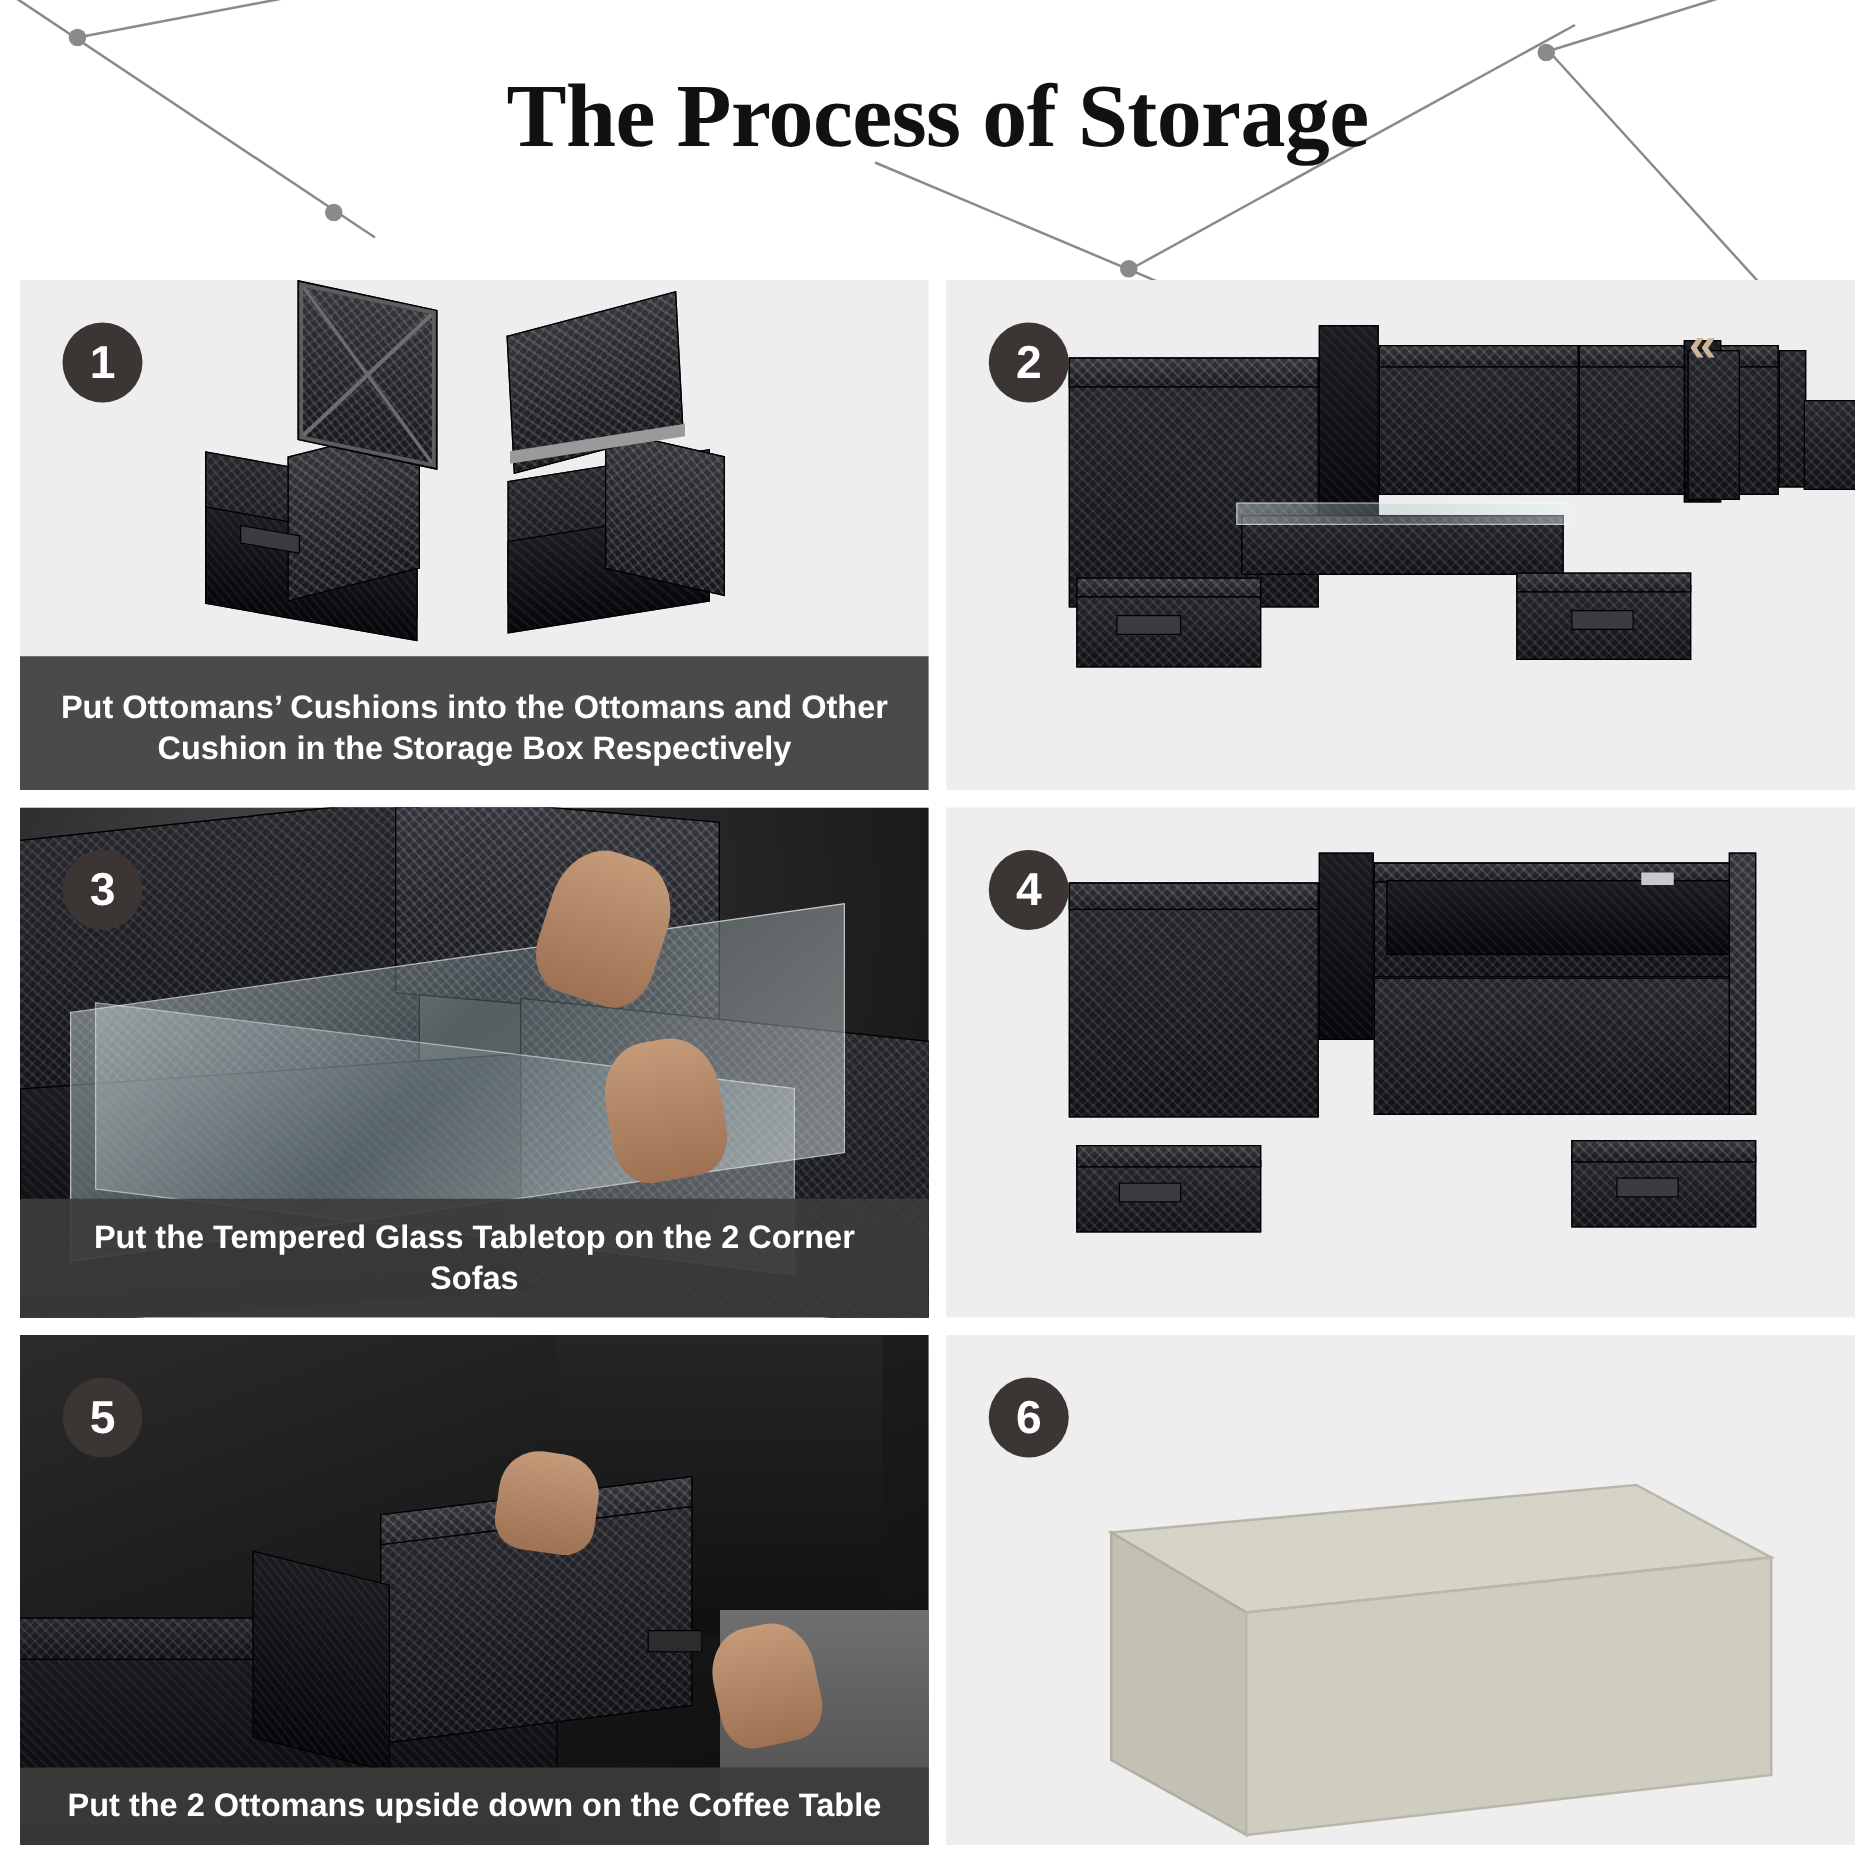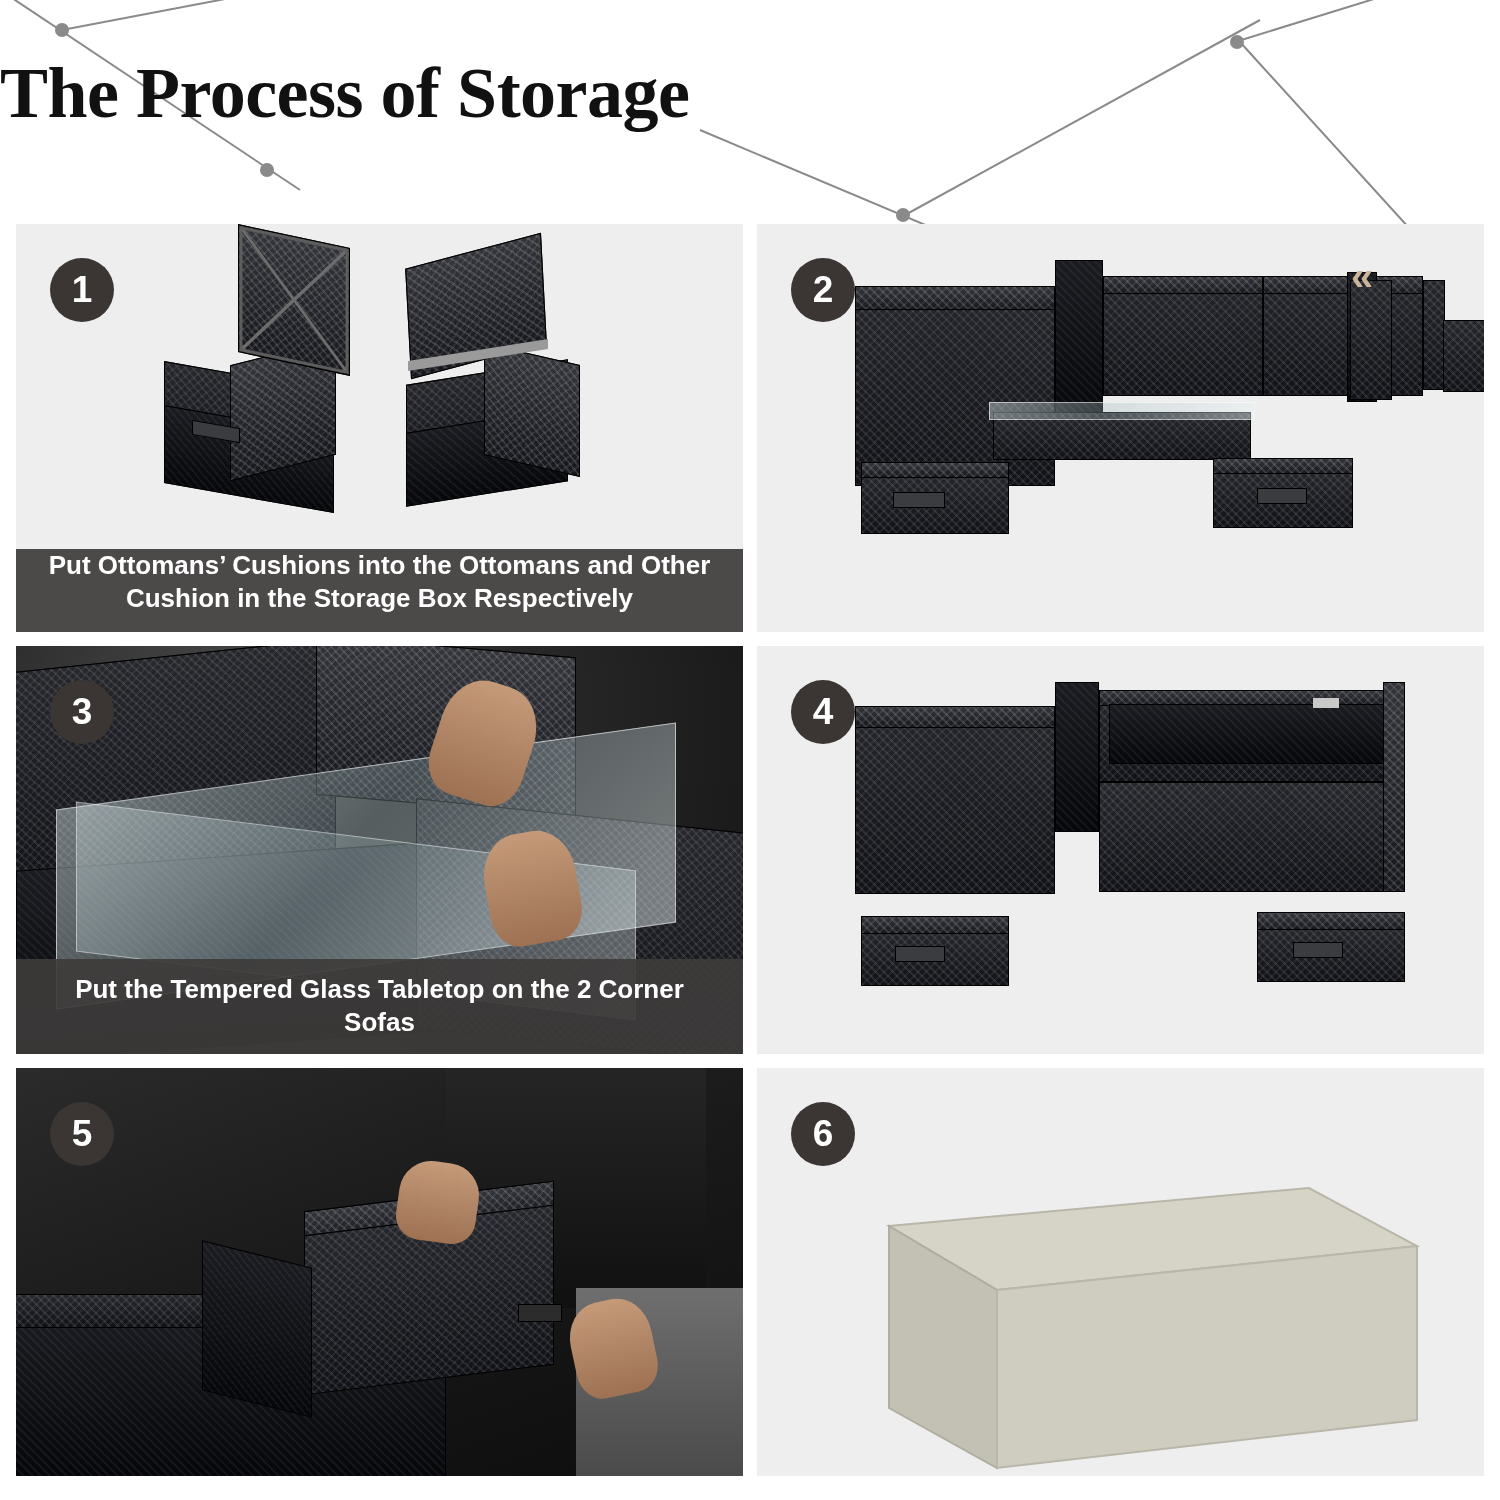--- a/index.html
+++ b/index.html
@@ -24,21 +24,21 @@
     height: 240px;
     pointer-events: none;
   }
 
   
   .title {
     position: absolute;
     top: 52px;
     left: 0;
     width: 1500px;
-    text-align: left;
+    text-align: center;
     font-family: "Liberation Serif", serif;
     font-weight: bold;
     font-size: 72px;
     color: #111111;
     letter-spacing: -0.5px;
   }
 
   
   .grid {
     position: absolute;
@@ -90,21 +90,21 @@
     color: #ffffff;
     text-align: center;
     font-size: 26px;
     font-weight: bold;
     line-height: 1.25;
     padding: 14px 22px 16px 22px;
     box-sizing: border-box;
     z-index: 5;
     font-family: "Liberation Sans", sans-serif;
   }
-  .caption.tall { padding-top: 0; padding-bottom: 18px; }
+  .caption.tall { padding-top: 24px; padding-bottom: 18px; }
 
   
   .photo-bg {
     position: absolute;
     inset: 0;
     background:
       radial-gradient(circle at 30% 20%, #4a4a4a 0%, #2a2a2a 45%, #151515 100%);
   }
   .photo-bg.p5 {
     background:
@@ -287,20 +287,21 @@
 
       <div class="wicker light" style="position:absolute;left:288px;top:128px;width:250px;height:36px;transform:skewY(-7deg);"></div>
       <div class="wicker" style="position:absolute;left:288px;top:152px;width:250px;height:160px;transform:skewY(-7deg);"></div>
       <div class="wicker dark" style="position:absolute;left:186px;top:186px;width:110px;height:150px;transform:skewY(14deg);"></div>
       <div style="position:absolute;left:502px;top:236px;width:42px;height:16px;background:#2c2c2c;border:1px solid #000;"></div>
 
       <div class="hand" style="position:absolute;left:382px;top:94px;width:80px;height:80px;transform:rotate(8deg);"></div>
       <div class="hand" style="position:absolute;left:556px;top:232px;width:82px;height:96px;transform:rotate(-12deg);"></div>
     </div>
     <div class="badge">5</div>
+    <div class="caption">Put the 2 Ottomans upside down on the Coffee Table</div>
   </div>
 
   <div class="card">
     <div class="art">
       <svg width="727" height="408" viewBox="0 0 727 408">
         <polygon points="132,158 552,120 660,178 240,222" fill="#d6d3c7" stroke="#b9b6aa" stroke-width="2"></polygon>
         <polygon points="132,158 240,222 240,400 132,340" fill="#c3c0b4" stroke="#b0ada1" stroke-width="2"></polygon>
         <polygon points="240,222 660,178 660,352 240,400" fill="#cfccc0" stroke="#b9b6aa" stroke-width="2"></polygon>
       </svg>
     </div>

